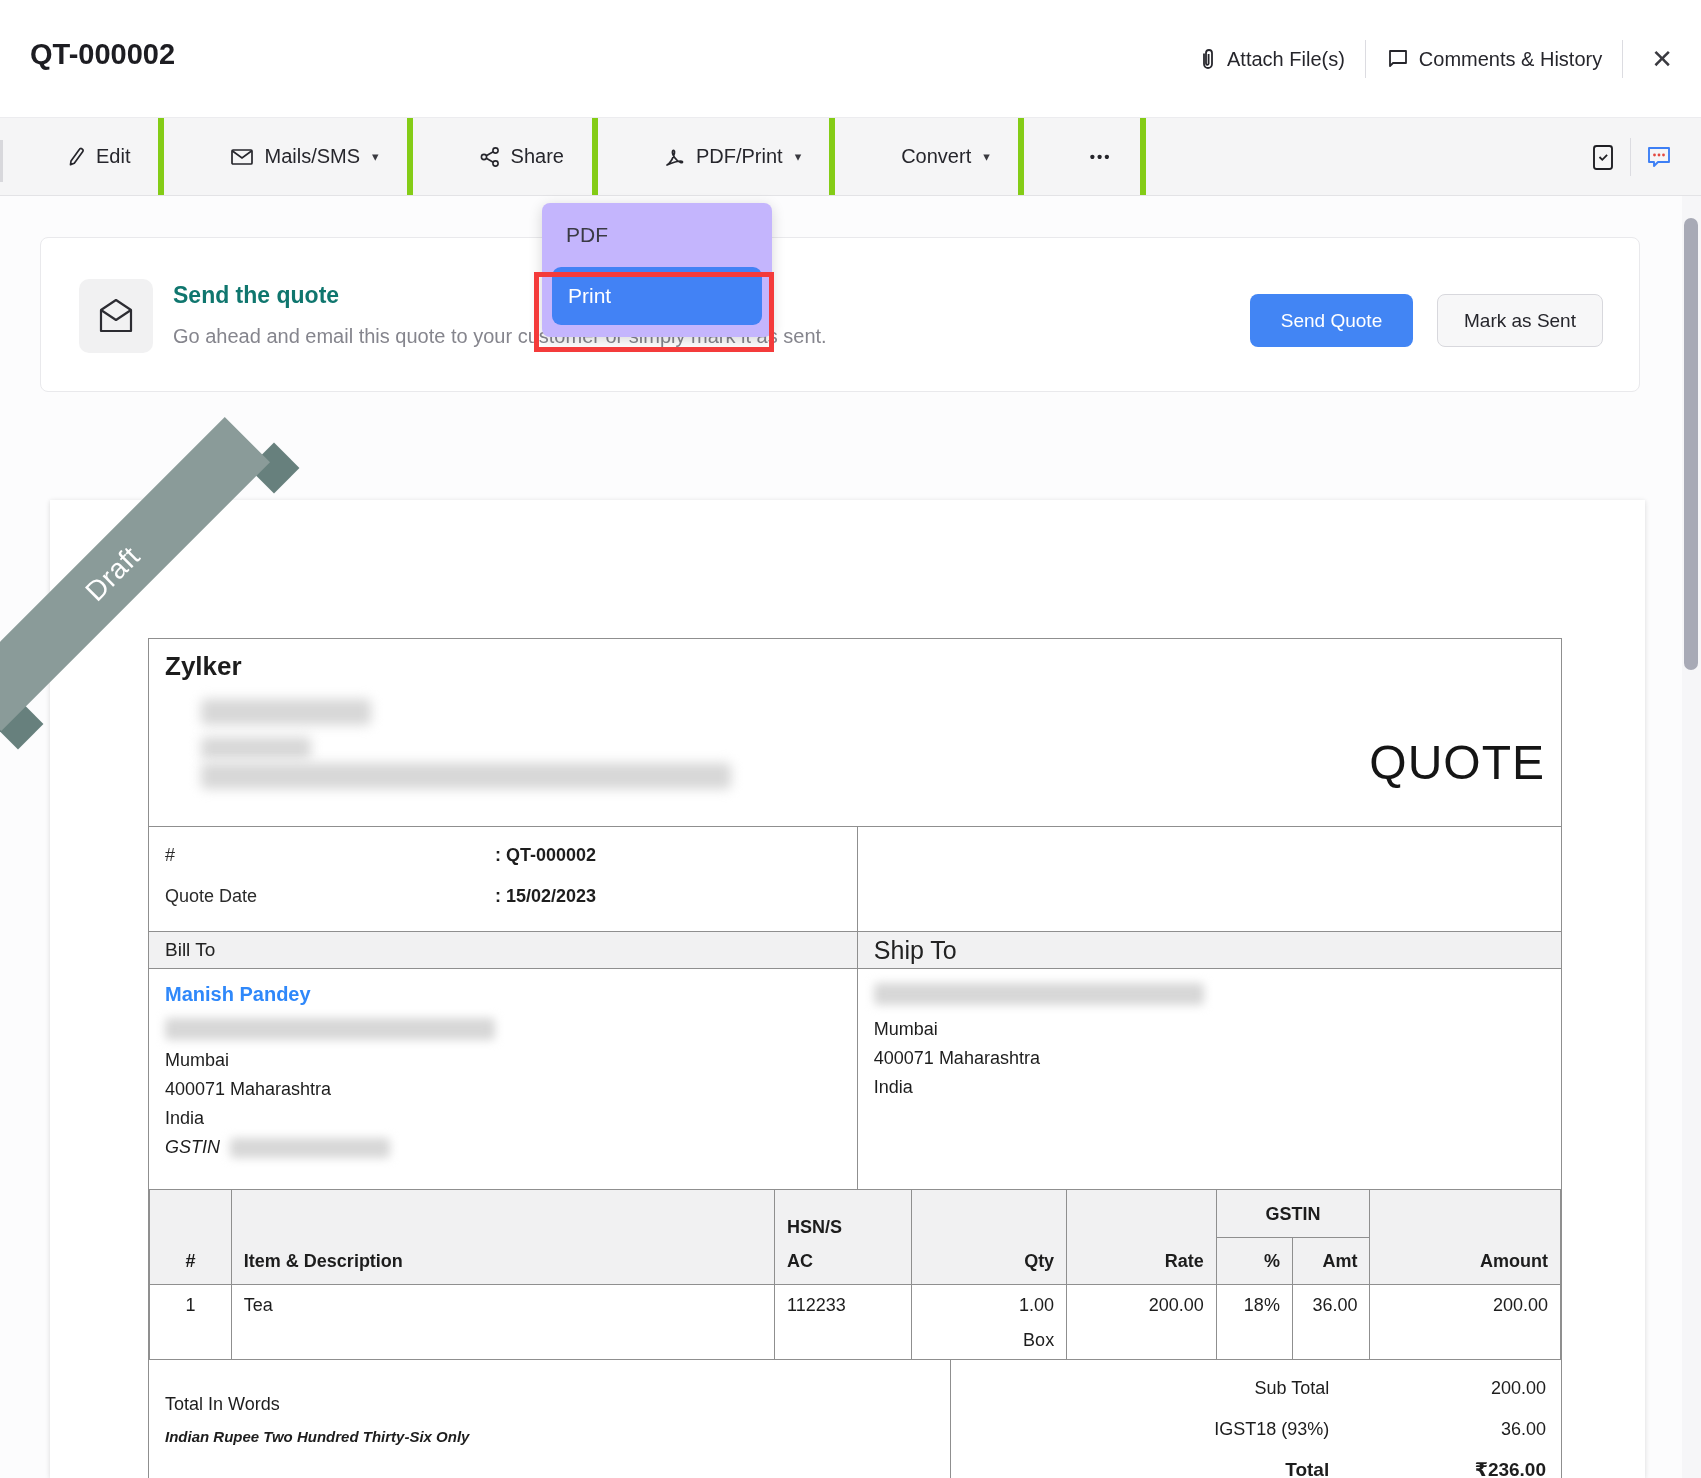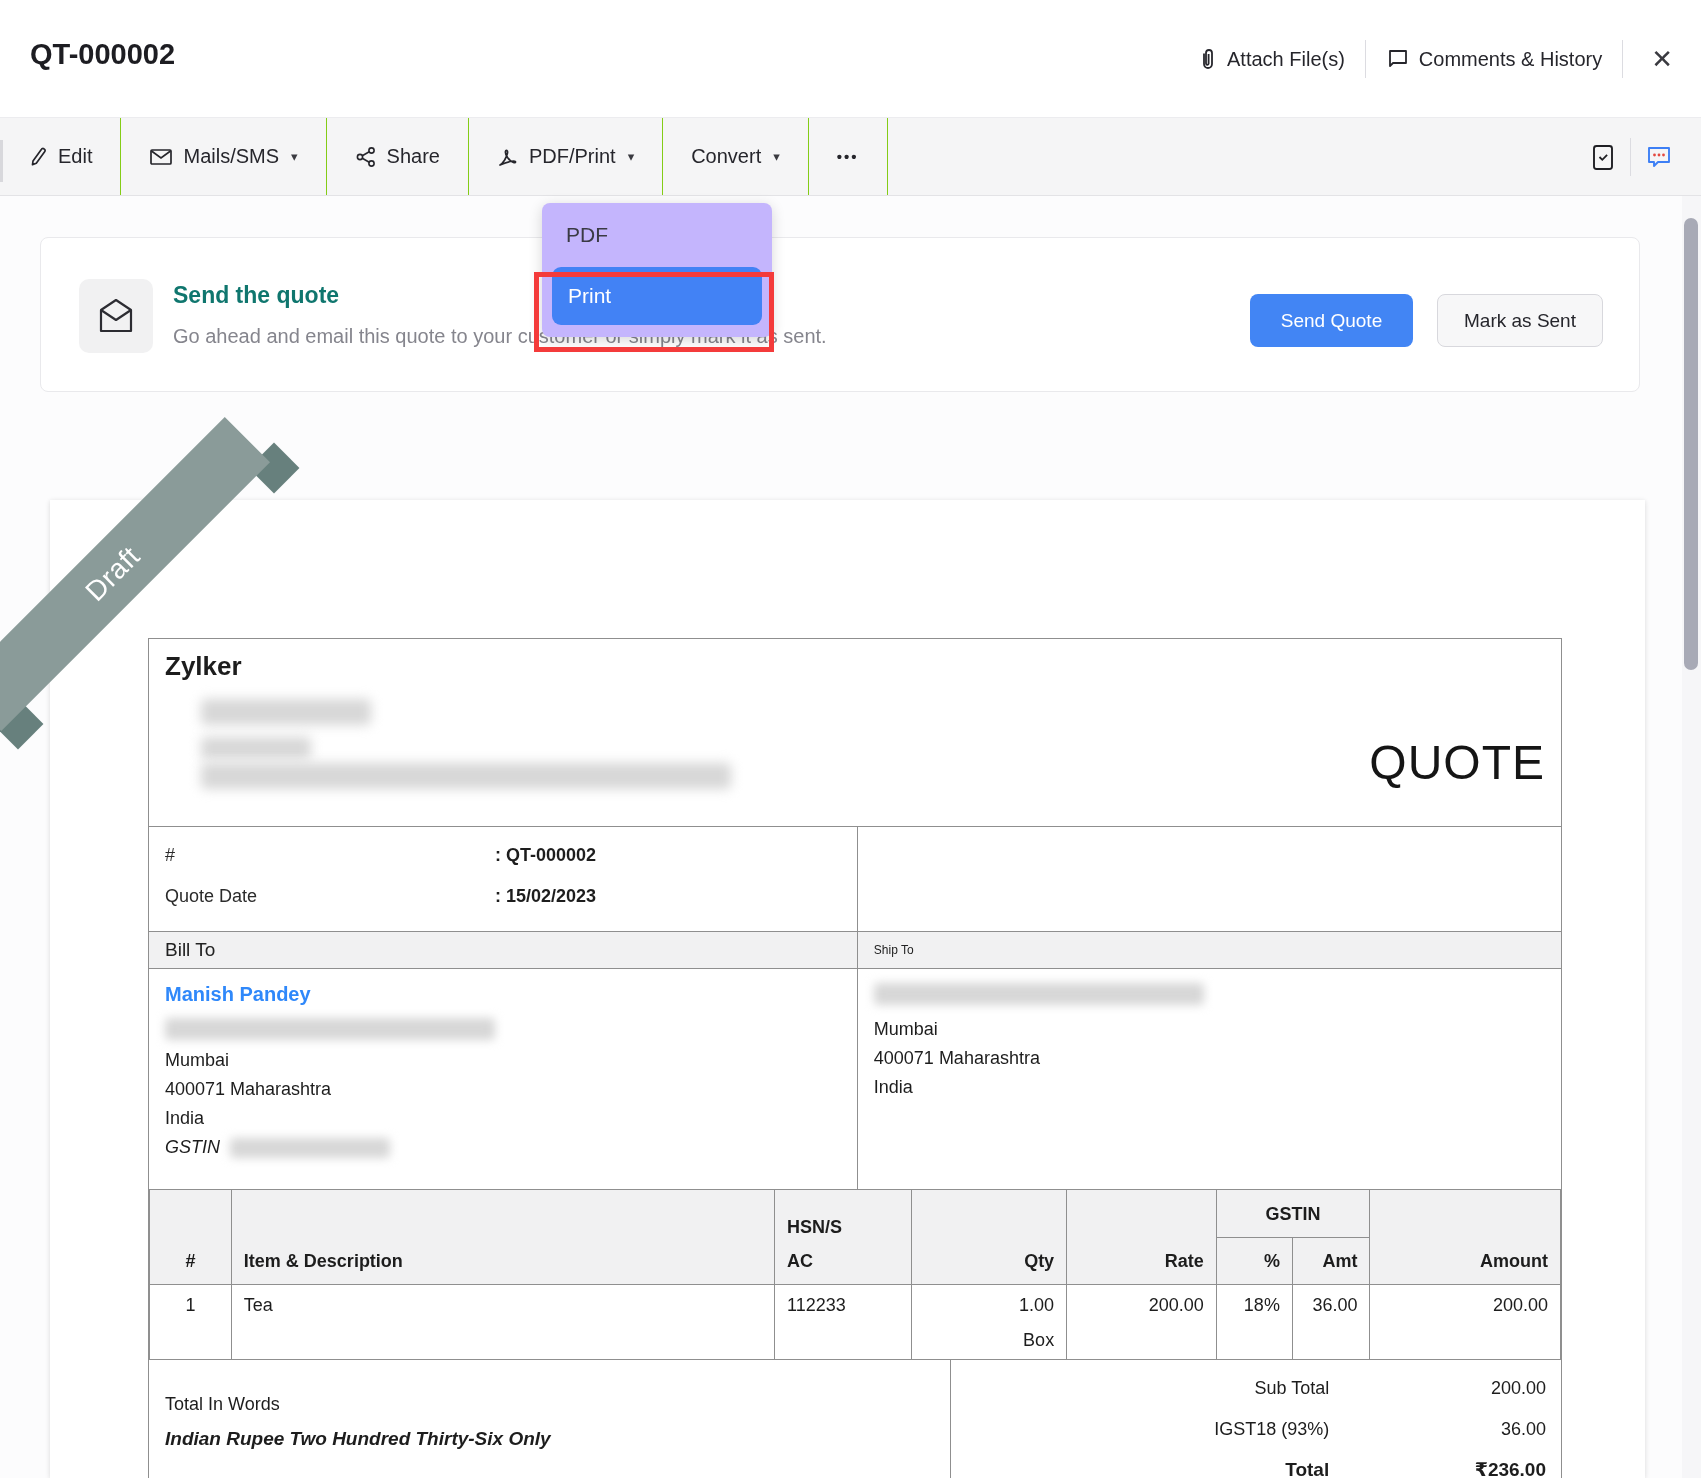--- a/index.html
+++ b/index.html
@@ -10,21 +10,21 @@
   
   .hdr { position:absolute; left:0; top:0; width:1701px; height:118px; background:#fff; border-bottom:1px solid #ececef; }
   .hdr-title { position:absolute; left:30px; top:38px; font-size:29px; font-weight:bold; color:#1d1d22; }
   .hdr-right { position:absolute; right:20px; top:0; height:118px; display:flex; align-items:center; gap:20px; }
   .hdr-act { display:flex; align-items:center; gap:9px; font-size:20px; color:#26262c; cursor:pointer; }
   .vsep { width:1px; height:38px; background:#dcdce1; }
   .close-x { font-size:26px; color:#3a3a40; padding:0 8px; cursor:pointer; }
 
   
   .toolbar { position:absolute; left:0; top:118px; width:1701px; height:78px; background:#f5f5f6; border-bottom:1px solid #e3e3e6; display:flex; align-items:stretch; }
-  .tb-btn { display:flex; align-items:center; gap:10px; padding:0 28px; font-size:20px; color:#26262c; border-right:1px solid #84cc16; cursor:pointer; }
+  .tb-btn { display:flex; align-items:center; gap:10px; padding:0 28px; font-size:20px; color:#26262c; border-right:6px solid #84cc16; cursor:pointer;margin-left:38px; }
   .caret { font-size:13px; color:#3a3a40; margin-left:2px; }
   .tb-more { font-size:15px; letter-spacing:2px; font-weight:bold; }
   .tb-right { position:absolute; right:14px; top:0; height:78px; display:flex; align-items:center; }
   .tb-iconbtn { padding:0 14px; display:flex; align-items:center; cursor:pointer; }
 
   
   .content-bg { position:absolute; left:0; top:196px; width:1701px; height:1282px; background:#fcfcfd; }
   .scroll-track { position:absolute; left:1682px; top:196px; width:19px; height:1282px; background:#f6f6f8; }
   .scroll-thumb { position:absolute; left:2px; top:22px; width:14px; height:452px; background:#a8aab6; border-radius:7px; }
   .edge-sliver { position:absolute; left:0; top:140px; width:3px; height:42px; background:#d8d8dc; }
@@ -66,21 +66,21 @@
   .info-r { flex:1; padding:10px 16px 0; }
   .kv { display:flex; line-height:36px; }
   .kv + .kv { margin-top:5px; }
   .k { color:#2b2b2b; }
   .info-l .k { width:330px; }
   .info-r .k { width:310px; }
   .v { font-weight:bold; }
 
   .bandrow { display:flex; height:38px; background:#f1f1f2; border-top:1px solid #8f8f8f; border-bottom:1px solid #8f8f8f; }
   .band-l { width:50.2%; border-right:1px solid #8f8f8f; line-height:36px; padding-left:16px; font-size:19px; color:#222; }
-  .band-r { flex:1; line-height:36px; padding-left:16px; font-size:12px; color:#222; }
+  .band-r { flex:1; line-height:36px; padding-left:16px; font-size:25px; color:#222; }
 
   .addrrow { display:flex; height:220px; }
   .addr-l { width:50.2%; border-right:1px solid #8f8f8f; padding:14px 16px 0; }
   .addr-r { flex:1; padding:10px 16px 0; }
   .cust-name { font-size:20px; font-weight:bold; color:#2f88fa; cursor:pointer; }
   .blob-line { background:#d7d7d7; border-radius:4px; filter:blur(5px); }
   .addr-l .blob-line { width:330px; height:22px; margin-top:12px; }
   .addr-r .blob-line { width:330px; height:22px; margin-top:4px; }
   .addr p { line-height:29px; }
   .addr-l p:first-of-type { margin-top:6px; }
@@ -94,21 +94,21 @@
   th.rs { vertical-align:bottom; padding-bottom:8px; }
   .th-igst { text-align:center; height:48px; line-height:20px; vertical-align:middle; }
   .hsn-span { display:inline-block; width:64px; word-break:break-all; text-align:left; }
   .al { text-align:left; } .ar { text-align:right; } .ac { text-align:center; }
   table.items td { vertical-align:top; padding:10px 12px 0; height:75px; }
   .unit-line { display:block; margin-top:14px; }
 
   .totalsrow { display:flex; min-height:180px; }
   .tot-l { width:56.8%; border-right:1px solid #8f8f8f; padding:0 16px; }
   .words-label { margin-top:34px; font-size:18px; }
-  .words-text { margin-top:13px; font-size:19px; font-weight:bold; font-style:italic; }
+  .words-text { margin-top:13px; font-size:15px; font-weight:bold; font-style:italic; }
   .tot-r { flex:1; padding-top:16px; }
   .trow { display:flex; line-height:24px; margin-bottom:17px; }
   .trow .tl { flex:0 0 62%; text-align:right; }
   .trow .tv { flex:1; text-align:right; padding-right:15px; }
   .trow.grand { font-weight:bold; font-size:19px; }
 
   svg { display:block; }
 </style>
 </head>
 <body>

